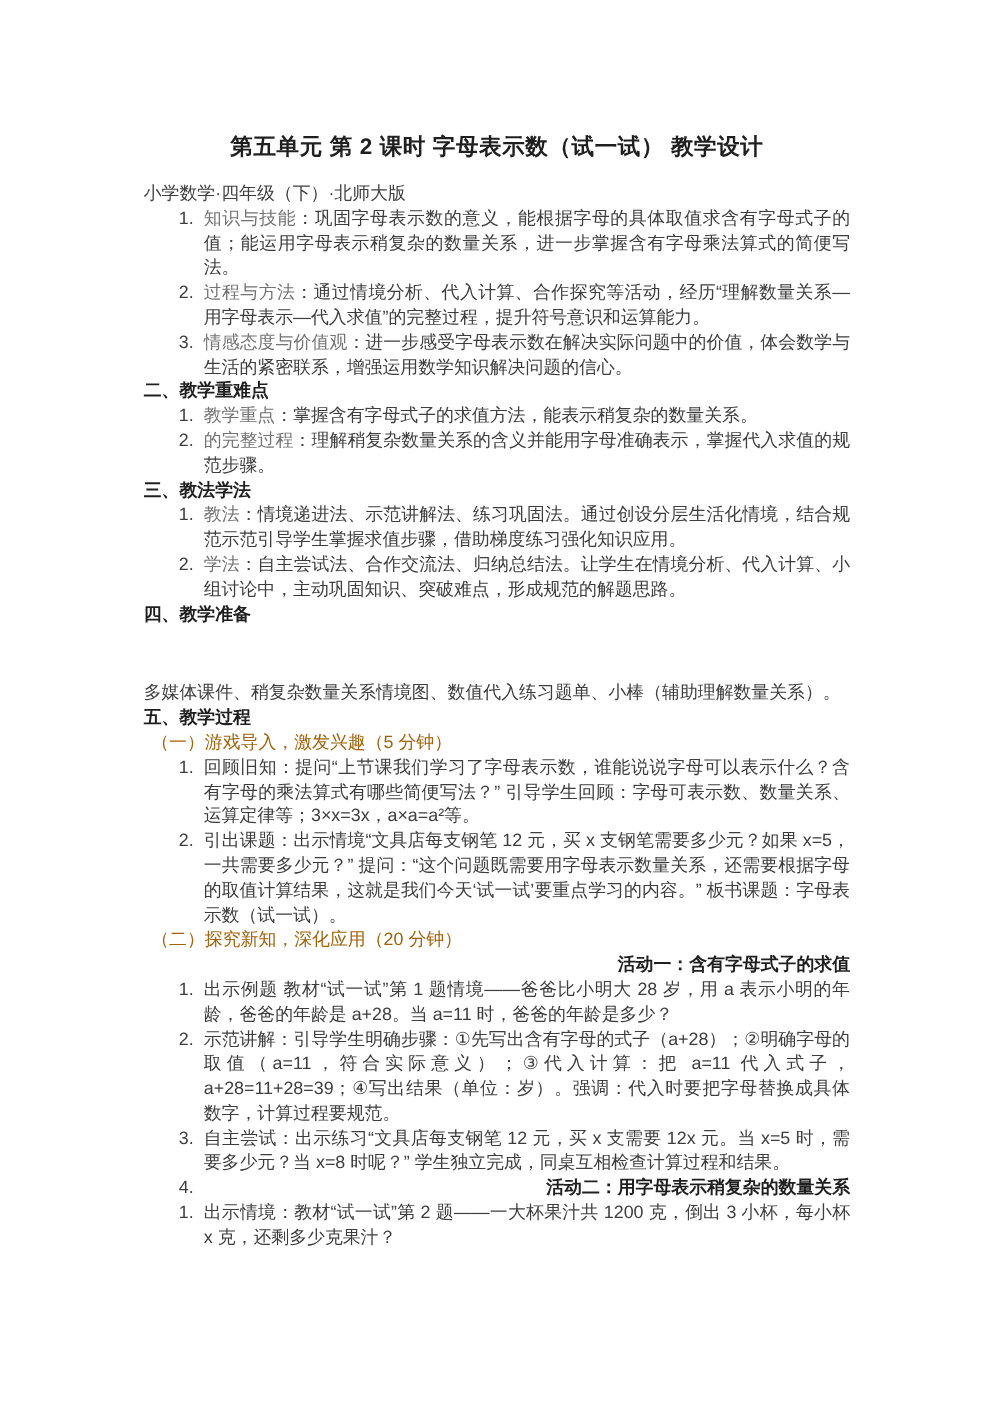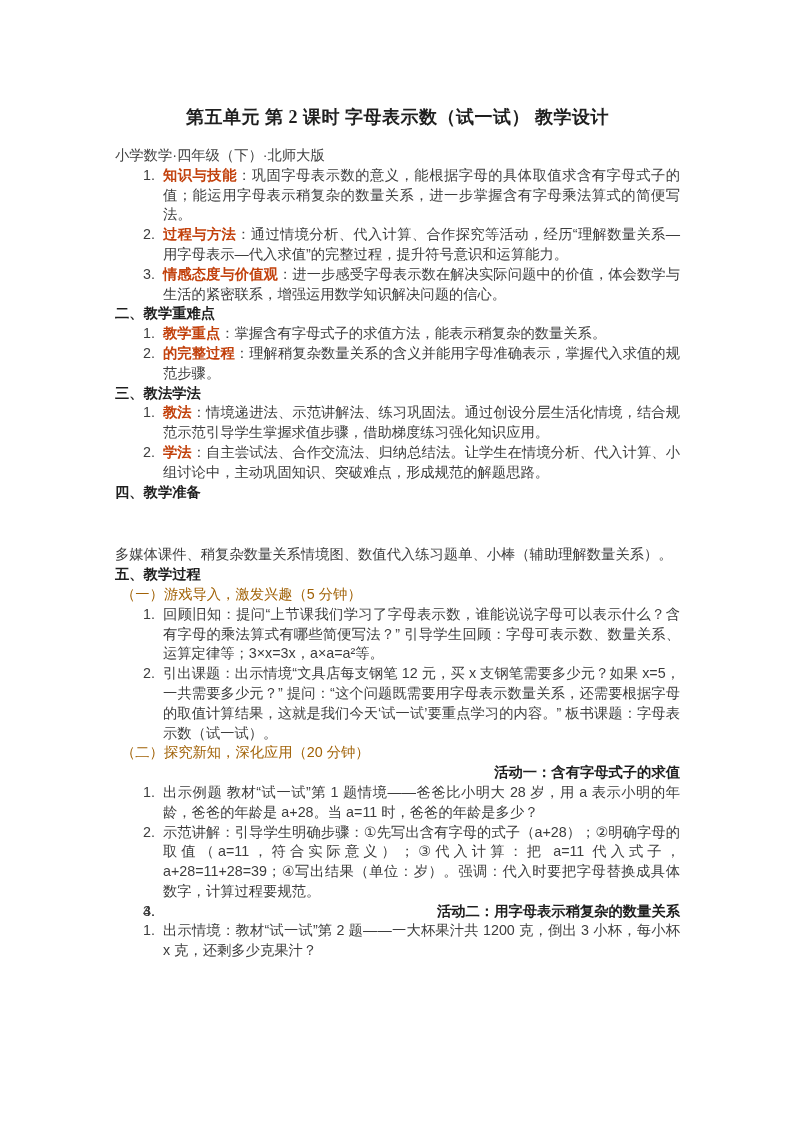--- a/index.html
+++ b/index.html
@@ -20,21 +20,20 @@
     background: #ffffff;
   }
   .doc-title {
     font-size: 18px;
     font-weight: 700;
     color: #1f1f1f;
     text-align: center;
     line-height: 27px;
     margin-bottom: 8px;
     letter-spacing: 0.5px;
-    font-family: Liberation Serif, serif;
   }
   .subtitle {
     color: #404040;
     margin-top: 15px;
   }
   .sec-heading {
     font-weight: 700;
     color: #1f1f1f;
   }
   .sub-heading {
@@ -53,21 +52,21 @@
     padding-left: 48px;
     text-align: justify;
   }
   ol.items li .num {
     position: absolute;
     left: 28px;
     top: 0;
     color: #3d3d3d;
     font-weight: 400;
   }
-  .lead { font-weight: 700; color: #c2410c; }
+  .lead { font-weight: 400; color: #737373; }
   .prep { text-align: justify; margin-top: 43px; }
 </style>
 </head>
 <body>
 
 <div class="page">
 
   <div class="doc-title">第五单元 第 2 课时 字母表示数（试一试） 教学设计</div>
 
   <div class="subtitle">小学数学·四年级（下）·北师大版</div>
@@ -100,21 +99,21 @@
     <li><span class="num">1.</span><span>回顾旧知：提问“上节课我们学习了字母表示数，谁能说说字母可以表示什么？含有字母的乘法算式有哪些简便写法？” 引导学生回顾：字母可表示数、数量关系、运算定律等；3×x=3x，a×a=a²等。</span></li>
     <li><span class="num">2.</span><span>引出课题：出示情境“文具店每支钢笔 12 元，买 x 支钢笔需要多少元？如果 x=5，一共需要多少元？” 提问：“这个问题既需要用字母表示数量关系，还需要根据字母的取值计算结果，这就是我们今天‘试一试’要重点学习的内容。” 板书课题：字母表示数（试一试）。</span></li>
   </ol>
 
   <div class="sub-heading">（二）探究新知，深化应用（20 分钟）</div>
 
   <div class="act-heading">活动一：含有字母式子的求值</div>
   <ol class="items">
     <li><span class="num">1.</span><span>出示例题 教材“试一试”第 1 题情境——爸爸比小明大 28 岁，用 a 表示小明的年龄，爸爸的年龄是 a+28。当 a=11 时，爸爸的年龄是多少？</span></li>
     <li><span class="num">2.</span><span>示范讲解：引导学生明确步骤：①先写出含有字母的式子（a+28）；②明确字母的取值（a=11，符合实际意义）；③代入计算：把 a=11 代入式子，a+28=11+28=39；④写出结果（单位：岁）。强调：代入时要把字母替换成具体数字，计算过程要规范。</span></li>
-    <li><span class="num">3.</span></li>
+    <li><span class="num">3.</span><span>自主尝试：出示练习“文具店每支钢笔 12 元，买 x 支需要 12x 元。当 x=5 时，需要多少元？当 x=8 时呢？” 学生独立完成，同桌互相检查计算过程和结果。</span></li>
     <li><span class="num">4.</span></li>
   </ol>
 
   <div class="act-heading">活动二：用字母表示稍复杂的数量关系</div>
   <ol class="items">
     <li><span class="num">1.</span><span>出示情境：教材“试一试”第 2 题——一大杯果汁共 1200 克，倒出 3 小杯，每小杯 x 克，还剩多少克果汁？</span></li>
   </ol>
 
 </div>
 

